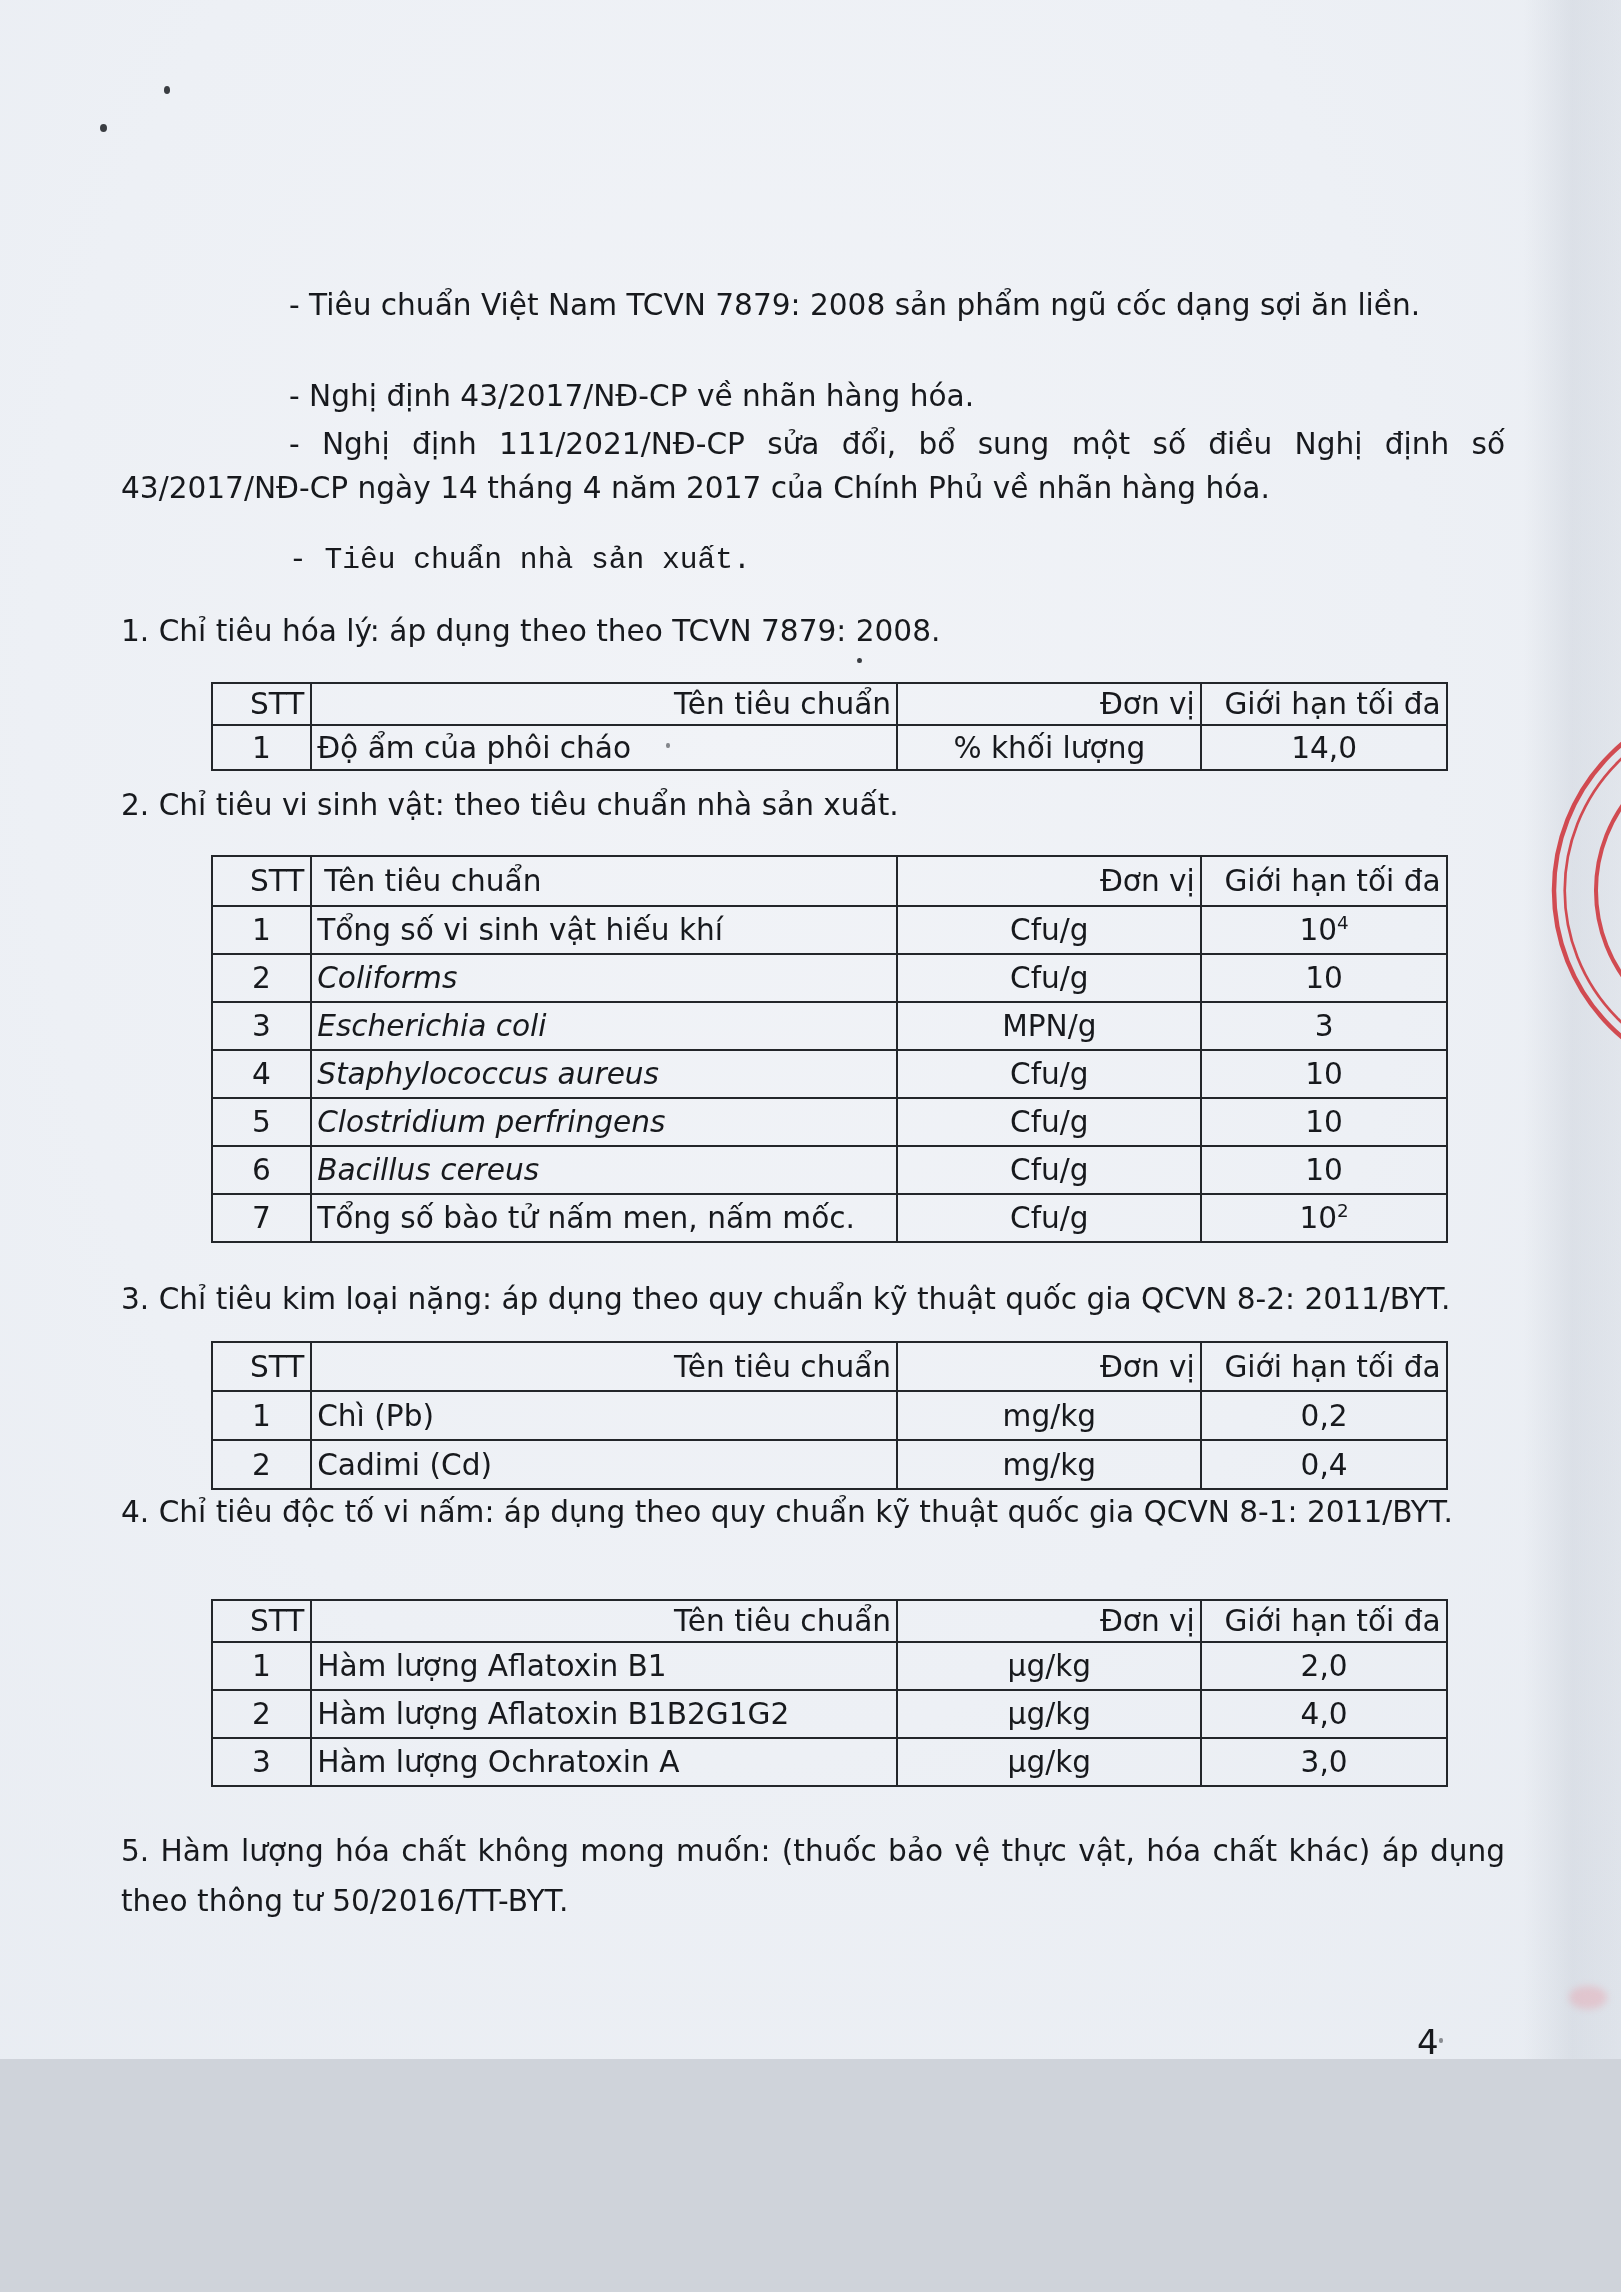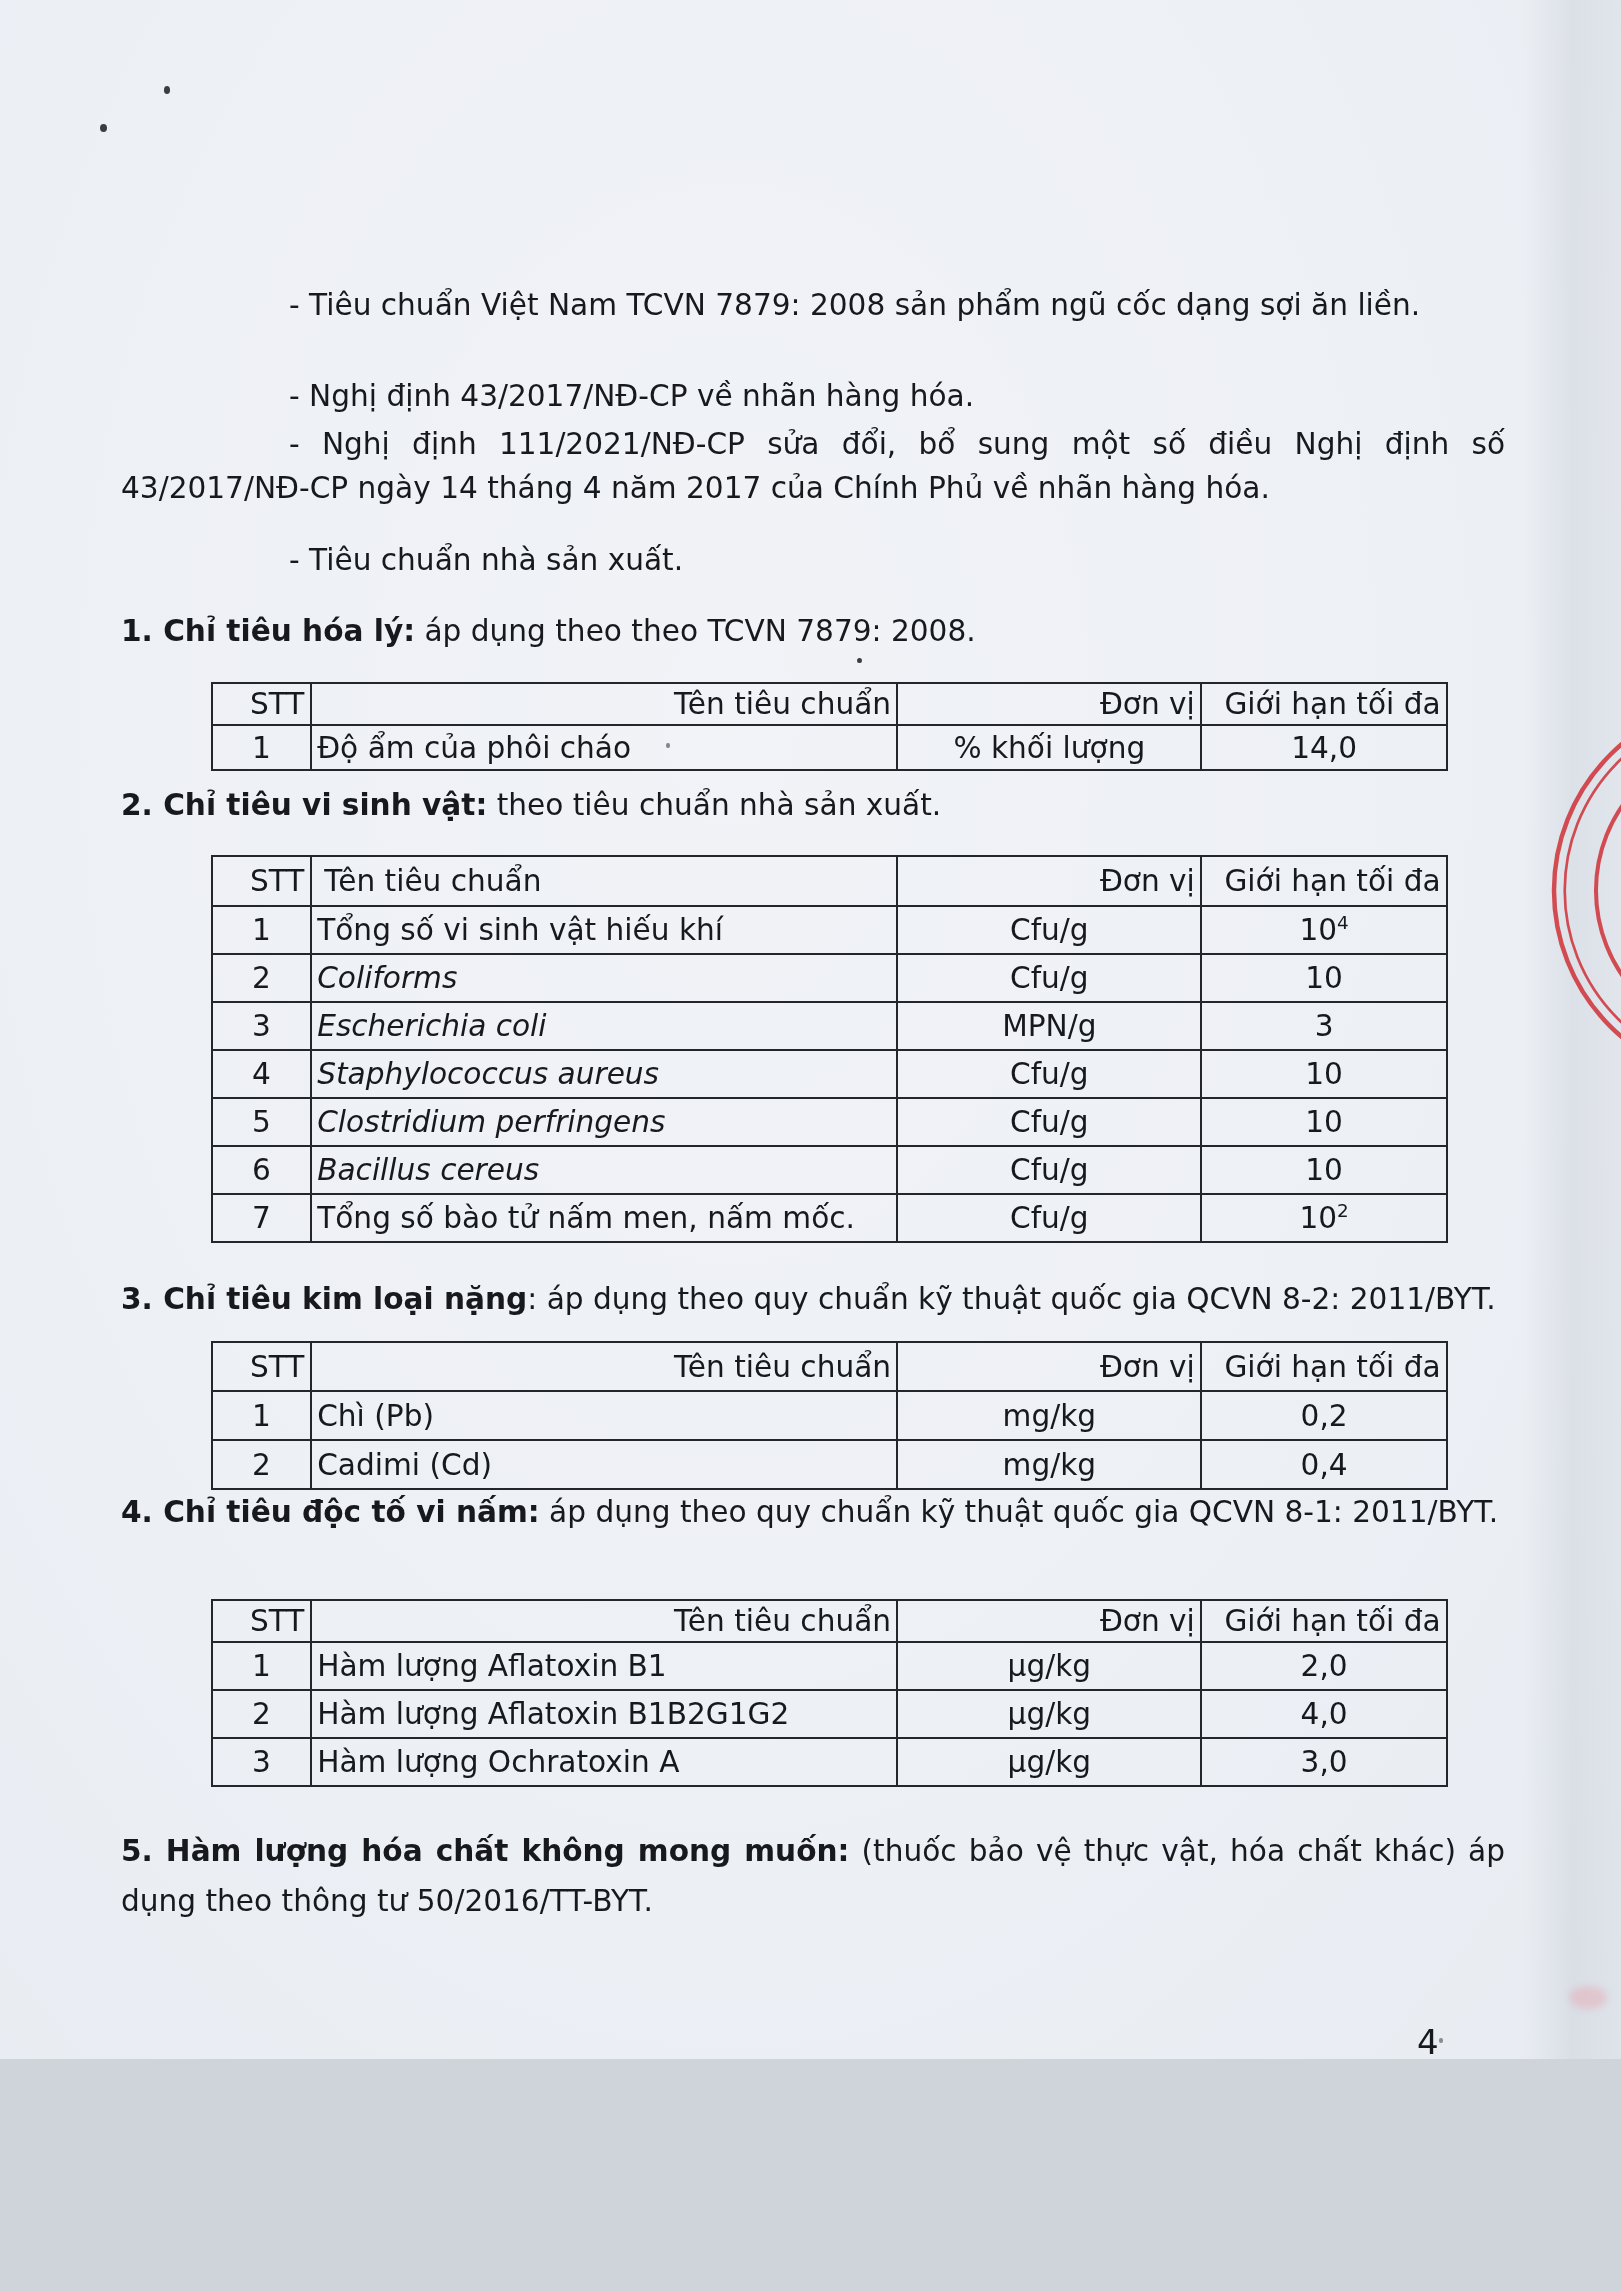--- a/index.html
+++ b/index.html
@@ -13,21 +13,21 @@
     font-family:"DejaVu Sans","Liberation Sans",sans-serif;
     color:#17191d;
     font-size:29.6px;
     overflow:hidden;
   }
   .abs{position:absolute;}
   .para{left:121px;width:1384px;line-height:1.5;}
   .indent{text-indent:168px;}
   .just{text-align:justify;}
   .hline{left:121px;width:1384px;line-height:1.68;}
-  b{font-weight:bold;}
+  b{font-weight:normal;}
   
   table.doc{
     border-collapse:collapse;
     width:1237px;
     table-layout:fixed;
     background:transparent;
   }
   table.doc td,table.doc th{
     border:2.2px solid #23262a;
     padding:0 5.4px;
@@ -59,21 +59,21 @@
   <div class="speck" style="left:164px;top:86px;width:6.3px;height:8px;"></div>
   <div class="speck" style="left:100px;top:124px;width:7.2px;height:8px;"></div>
   <div class="speck" style="left:857px;top:658px;width:4.5px;height:5.4px;"></div>
   <div class="speck" style="left:666px;top:743px;width:3.6px;height:4.5px;opacity:.6;"></div>
   <div class="speck" style="left:1439px;top:2038px;width:3.6px;height:4.5px;opacity:.55;"></div>
   <div class="smudge" style="left:1569px;top:1986px;width:38px;height:23px;"></div>
 
   <p class="abs para indent" style="top:283px;margin:0;">- Tiêu chuẩn Việt Nam TCVN 7879: 2008 sản phẩm ngũ cốc dạng sợi ăn liền.</p>
   <p class="abs para indent" style="top:374px;margin:0;">- Nghị định 43/2017/NĐ-CP về nhãn hàng hóa.</p>
   <p class="abs para indent just" style="top:422px;margin:0;">- Nghị định 111/2021/NĐ-CP sửa đổi, bổ sung một số điều Nghị định số 43/2017/NĐ-CP ngày 14 tháng 4 năm 2017 của Chính Phủ về nhãn hàng hóa.</p>
-  <p class="abs para indent" style="top:538px;margin:0;">- Tiêu chuẩn nhà sản xuất.</p>
+  <p class="abs para indent" style="top:538px;margin:0;font-family:Liberation Mono, monospace;">- Tiêu chuẩn nhà sản xuất.</p>
 
   <div class="abs hline" style="top:607px;">
     <b>1. Chỉ tiêu hóa lý:</b><span> áp dụng theo theo TCVN 7879: 2008.</span>
   </div>
 
   <table class="doc bold-head abs" style="left:211px;top:682px;">
     <colgroup>
         <col style="width:8%">
         <col style="width:47.5%">
         <col style="width:24.6%">

